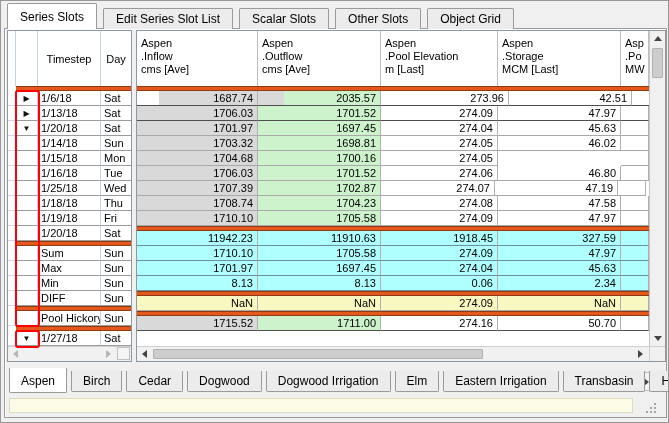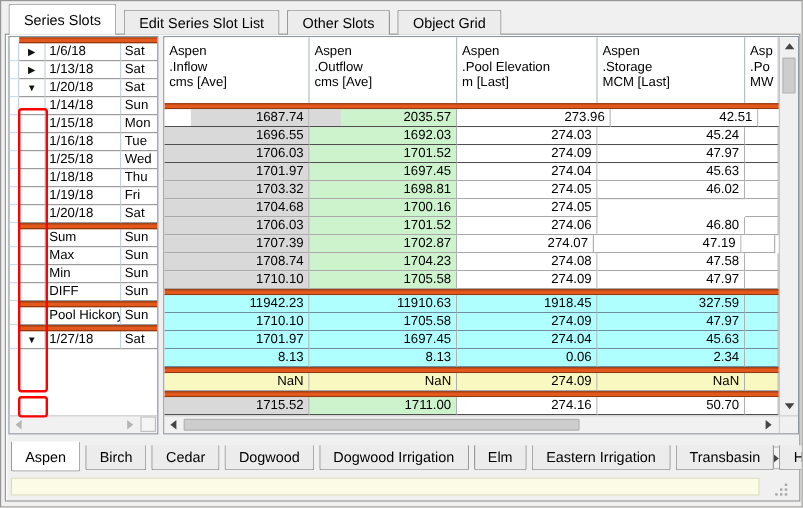--- a/index.html
+++ b/index.html
@@ -83,28 +83,35 @@
   .grip i { position:absolute; width:2px; height:2px; background:#a6a6a6; }
 </style>
 </head>
 <body>
 
 <div class="window">
 
   <div class="top-tabbar" id="top-tabbar">
       <div class="ttab active">Series Slots</div>
       <div class="ttab">Edit Series Slot List</div>
+      <div class="ttab">Scalar Slots</div>
       <div class="ttab">Other Slots</div>
       <div class="ttab">Object Grid</div>
     </div>
 
   <div class="content-frame"></div>
 
   <div class="pane" id="left-pane">
     <div class="pane-inner">
+      <div class="hdr-row">
+        <div class="lhcell" style="width:8px"></div>
+        <div class="lhcell" style="width:22px"></div>
+        <div class="lhcell" style="width:63px">Timestep</div>
+        <div class="lhcell" style="width:30px; border-right:none">Day</div>
+      </div>
       <div id="left-rows">
           <div class="sep5 sep-left">
             <div class="sepbar"></div>
           </div>
           <div class="lrow">
             <div class="lcell strip" style="width: 8px;"></div>
             <div class="lcell" style="width: 22px;">
               <span class="arrow-glyph">▶</span>
             </div>
             <div class="lcell" style="width: 63px; padding-left: 3px;">1/6/18</div>
@@ -261,27 +268,20 @@
         </div>
       <div id="main-rows">
           <div class="sep5 sep-main">
             <div class="sepbar"></div>
           </div>
           <div class="mrow block">
             <div class="mcell" style="width: 121px; background: rgb(217, 217, 217);"><div class="c-strip" style="width: 22px; background: rgb(255, 255, 255);"></div><span style="position: relative;">1687.74</span></div>
             <div class="mcell" style="width: 123px; background: rgb(205, 243, 205);"><div class="c-strip" style="width: 26px; background: rgb(217, 217, 217);"></div><span style="position: relative;">2035.57</span></div>
             <div class="mcell" style="width: 128px; background: rgb(255, 255, 255);"><span style="position: relative;">273.96</span></div>
             <div class="mcell" style="width: 123px; background: rgb(255, 255, 255);"><span style="position: relative;">42.51</span></div>
-            <div class="mcell" style="width: 28px; background: rgb(255, 255, 255);"><span style="position: relative;"></span></div>
-          </div>
-          <div class="mrow block">
-            <div class="mcell" style="width: 121px; background: rgb(217, 217, 217);"><span style="position: relative;">1696.55</span></div>
-            <div class="mcell" style="width: 123px; background: rgb(205, 243, 205);"><span style="position: relative;">1692.03</span></div>
-            <div class="mcell" style="width: 117px; background: rgb(255, 255, 255);"><span style="position: relative;">274.03</span></div>
-            <div class="mcell" style="width: 123px; background: rgb(255, 255, 255);"><span style="position: relative;">45.24</span></div>
             <div class="mcell" style="width: 28px; background: rgb(255, 255, 255);"><span style="position: relative;"></span></div>
           </div>
           <div class="mrow block">
             <div class="mcell" style="width: 121px; background: rgb(217, 217, 217);"><span style="position: relative;">1706.03</span></div>
             <div class="mcell" style="width: 123px; background: rgb(205, 243, 205);"><span style="position: relative;">1701.52</span></div>
             <div class="mcell" style="width: 117px; background: rgb(255, 255, 255);"><span style="position: relative;">274.09</span></div>
             <div class="mcell" style="width: 123px; background: rgb(255, 255, 255);"><span style="position: relative;">47.97</span></div>
             <div class="mcell" style="width: 28px; background: rgb(255, 255, 255);"><span style="position: relative;"></span></div>
           </div>
           <div class="mrow">

